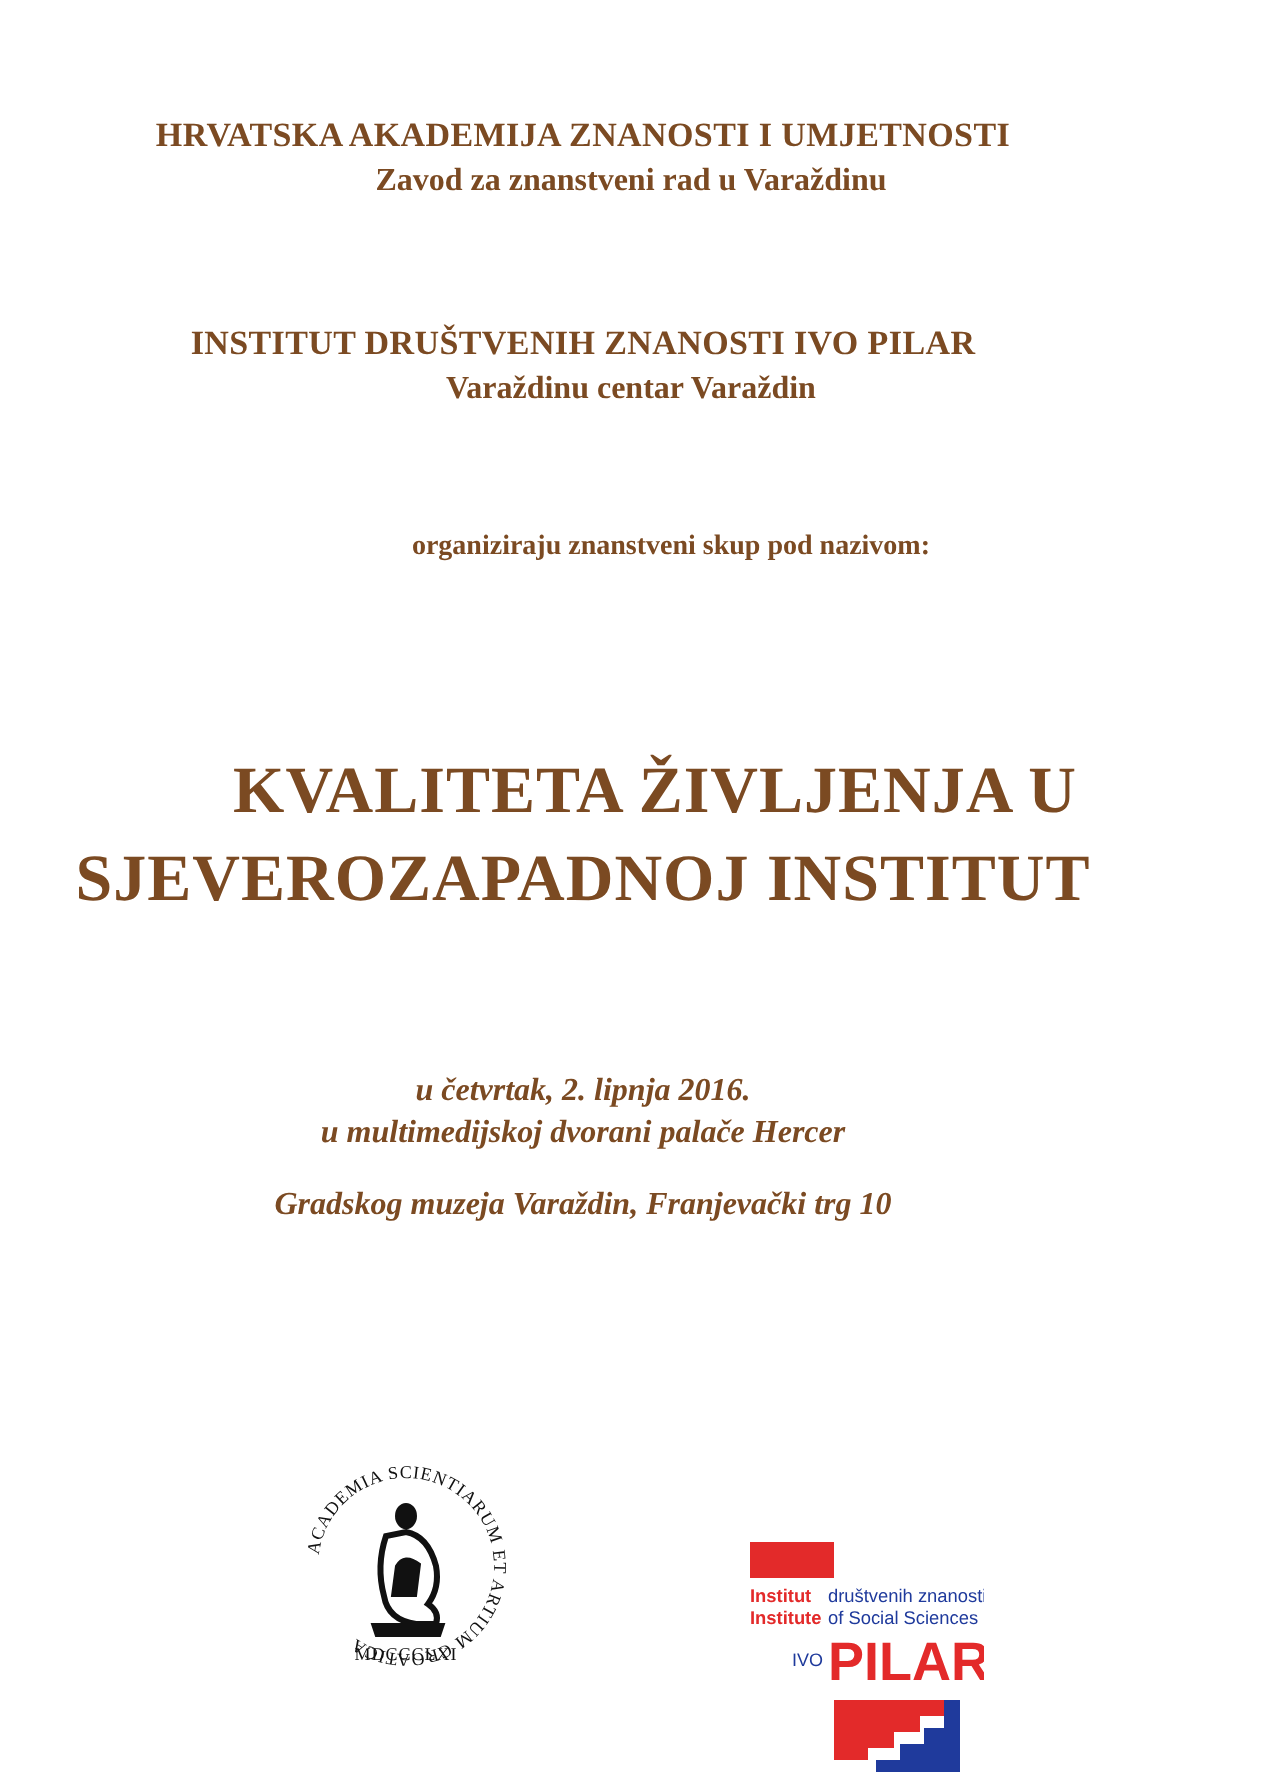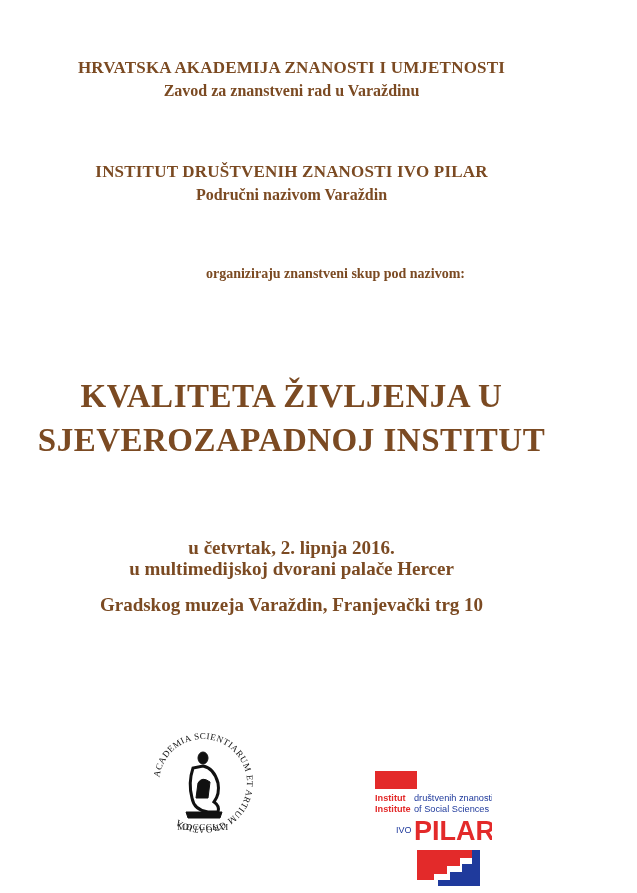--- a/index.html
+++ b/index.html
@@ -1,43 +1,43 @@
 <!DOCTYPE html>
 <html><head>
 <meta charset="utf-8">
 <style>
   html, body { margin: 0; padding: 0; background: #ffffff; }
   body { width: 637px; height: 893px; position: relative; overflow: hidden;
          font-family: "Liberation Serif", "DejaVu Serif", serif; color: #7b4a22; }
   .line { position: absolute; left: 0; width: 583px; text-align: center; font-weight: bold; white-space: nowrap; }
   .h1 { font-size: 17px; letter-spacing: 0.2px; }
-  .h2 { font-size: 16px; }
+  .h2 { font-size: 16px; margin-left: 24px; }
   .org { font-size: 14px; }
   .title { font-size: 33px; letter-spacing: 0.5px; }
-  .info { font-size: 19px; }
+  .info { font-size: 16px; font-style: italic; }
   .logo { position: absolute; }
   .hazu-text { font-family: "Liberation Serif", serif; font-size: 9px; fill: #111; letter-spacing: 0.5px; }
   .pilar-small { font-family: "Liberation Sans", sans-serif; font-size: 9.2px; font-weight: bold; fill: #e32a2a; }
   .pilar-blue { font-family: "Liberation Sans", sans-serif; font-size: 9.2px; fill: #1f3a9c; }
   .pilar-big { font-family: "Liberation Sans", sans-serif; font-size: 27px; font-weight: bold; fill: #e32a2a; }
   .pilar-ivo { font-family: "Liberation Sans", sans-serif; font-size: 9px; fill: #1f3a9c; }
 </style>
 </head>
 <body>
 
 <div>
   <div class="line h1" style="top:58px;">HRVATSKA AKADEMIJA ZNANOSTI I UMJETNOSTI</div>
   <div class="line h2" style="top:82px;">Zavod za znanstveni rad u Varaždinu</div>
 
   <div class="line h1" style="top:162px;">INSTITUT DRUŠTVENIH ZNANOSTI IVO PILAR</div>
-  <div class="line h2" style="top:186px;">Područni nazivom Varaždin</div>
+  <div class="line h2" style="top:186px;">Varaždinu centar Varaždin</div>
 
   <div class="line org" style="top:266px;padding-left:44px;">organiziraju znanstveni skup pod nazivom:</div>
 
-  <div class="line title" style="top:378px;">KVALITETA ŽIVLJENJA U</div>
+  <div class="line title" style="top:378px;padding-left:36px;">KVALITETA ŽIVLJENJA U</div>
   <div class="line title" style="top:422px;">SJEVEROZAPADNOJ INSTITUT</div>
 
   <div class="line info" style="top:537px;">u četvrtak, 2. lipnja 2016.</div>
   <div class="line info" style="top:558px;">u multimedijskoj dvorani palače Hercer</div>
   <div class="line info" style="top:594px;">Gradskog muzeja Varaždin, Franjevački trg 10</div>
 
   <div class="logo" style="left:148px; top:728px; width:110px; height:110px;">
     <svg width="110" height="110" viewBox="0 0 110 110">
       <defs>
         <path id="ring" d="M 55 55 m -44 0 a 44 44 0 1 1 88 0 a 44 44 0 1 1 -88 0"></path>

